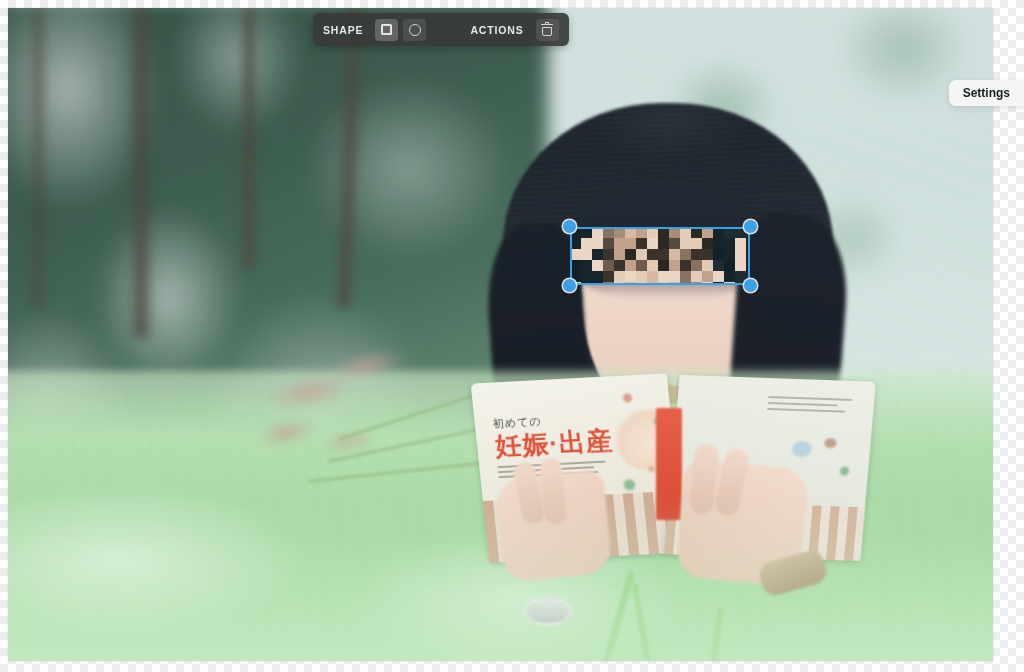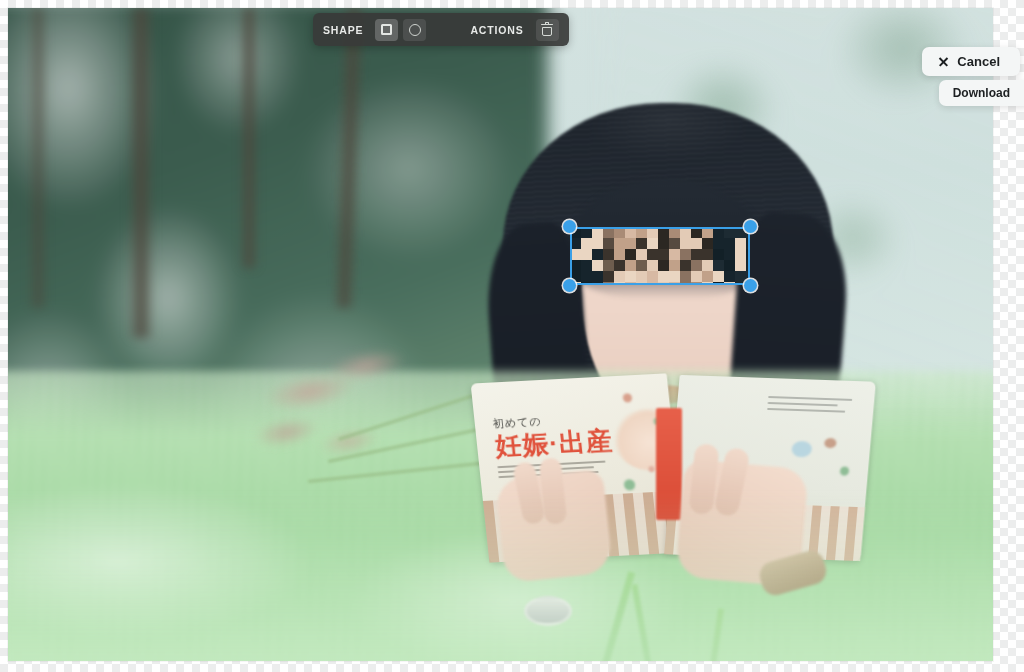--- a/index.html
+++ b/index.html
@@ -518,22 +518,18 @@
           <span class="lid"></span>
             <span class="hdl"></span>
             <span class="body"></span>
         </span>
       </div>
     </div>
 
   </div>
 
 
-  <div class="btn-cancel">
-    <span class="ic-x"></span>
-    <span>Cancel</span>
+
+  <div class="btn-settings">
+    <span>Settings</span>
   </div>
 
-  <div class="btn-settings">
-    <span>Download</span>
-  </div>
-
 </div>
 
 </body></html>

